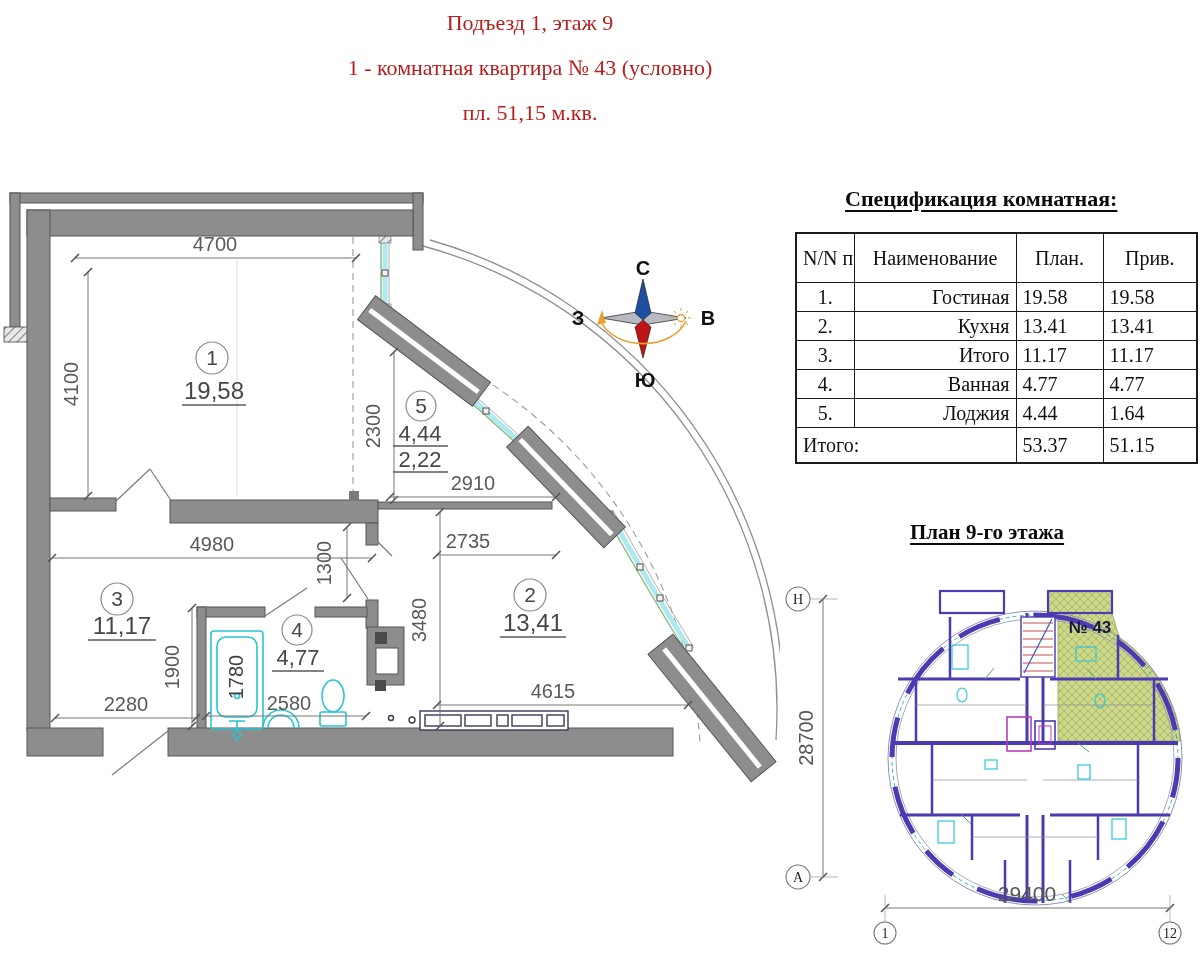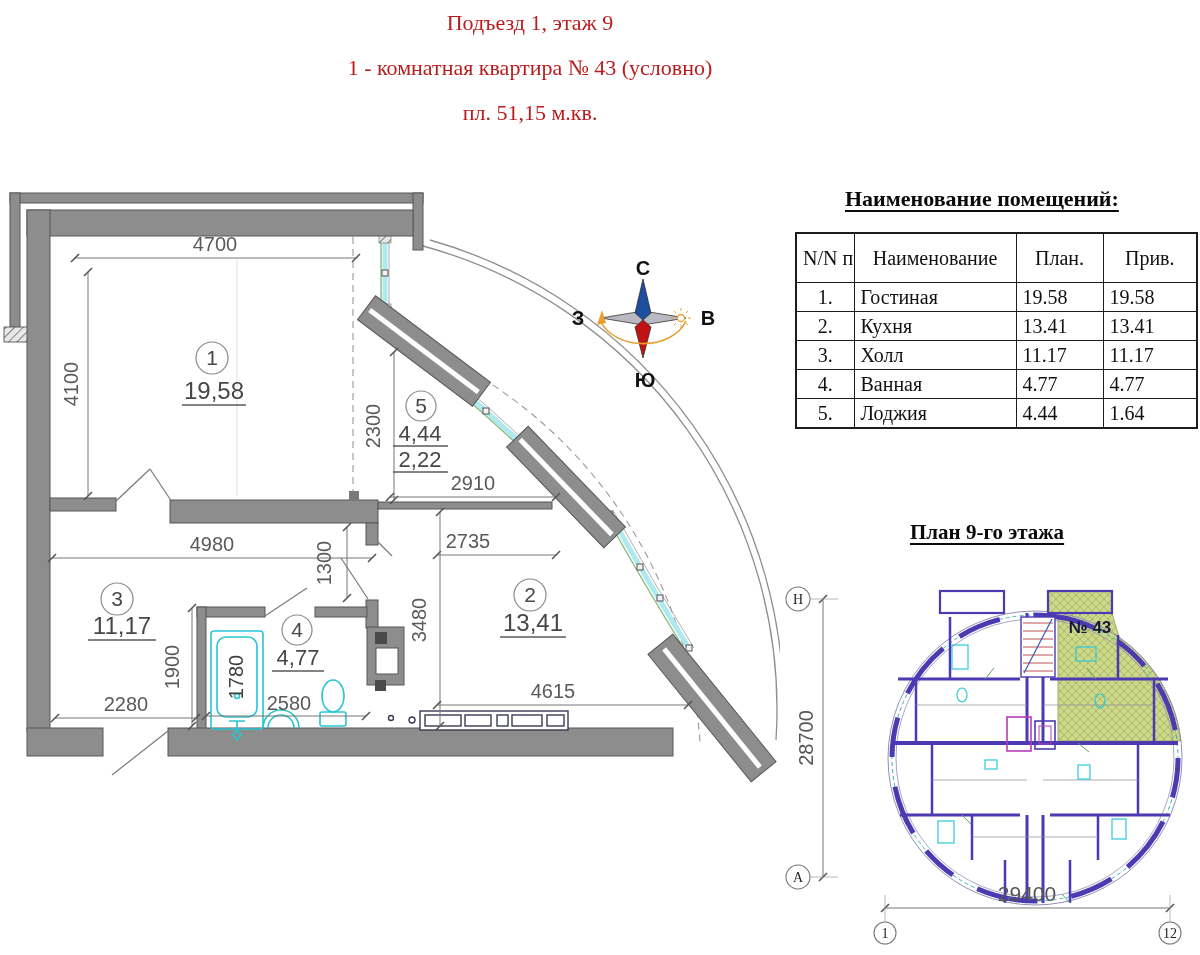--- a/index.html
+++ b/index.html
@@ -5,21 +5,21 @@
   html,body{margin:0;padding:0;background:#fff;}
   body{width:1200px;height:955px;position:relative;font-family:"Liberation Serif",serif;color:#111;overflow:hidden;}
   .hdr{position:absolute;left:0;width:1060px;text-align:center;font-size:22px;color:#b91c1c;}
   .sec-title{position:absolute;font-size:22px;font-weight:600;text-decoration:underline;text-underline-offset:4px;color:#0a0a0a;}
   table.spec{position:absolute;left:795px;top:232px;border-collapse:collapse;table-layout:fixed;width:401px;font-size:20px;}
   table.spec td,table.spec th{border:1px solid #1c1c1c;padding:0 6px;font-weight:normal;overflow:hidden;white-space:nowrap;}
   table.spec{border:2px solid #1c1c1c;}
   table.spec th{font-size:20px;text-align:center;}
   .th-pos{font-size:17px;line-height:1.1;}
   .c-pos{text-align:center;height:28px;}
-  .c-name{text-align:left;padding-left:8px;}
+  .c-name{text-align:right;padding-left:8px;}
   .c-num{padding-right:15px;}
   .row-total td{height:34px;}
   .hdr-row th{height:48px;}
   svg text{font-family:"Liberation Sans",sans-serif;}
   svg .dimtx{fill:#5a5a5a;font-size:20px;}
   svg .areatx{fill:#474747;font-size:24px;}
   svg .circtx{fill:#474747;font-size:21px;}
   svg .comptx{fill:#101010;font-size:20px;font-weight:bold;}
   svg .axistx{fill:#222;font-size:14px;font-family:"Liberation Serif",serif;}
   svg .wall{fill:#8d8d8d;stroke:#575757;stroke-width:1;}
@@ -31,21 +31,21 @@
   svg .bluewall{stroke:#4b3ab2;fill:none;}
   svg .rail{stroke:#8f8f8f;stroke-width:1.3;fill:none;}
 </style>
 </head>
 <body>
 
 <div class="hdr" style="top:10px">Подъезд 1, этаж 9</div>
 <div class="hdr" style="top:55px">1 - комнатная квартира № 43 (условно)</div>
 <div class="hdr" style="top:100px">пл. 51,15 м.кв.</div>
 
-<div class="sec-title" style="left:845px;top:186px;">Наименование помещений:</div>
+<div class="sec-title" style="left:845px;top:186px;">Спецификация комнатная:</div>
 
 <table class="spec">
   <colgroup>
       <col style="width:58px">
       <col style="width:162px">
       <col style="width:87px">
       <col style="width:94px">
     </colgroup>
   <tbody>
       <tr class="hdr-row">
@@ -61,35 +61,40 @@
     <td class="c-num">19.58</td>
   </tr>
   <tr>
     <td class="c-pos">2.</td>
     <td class="c-name">Кухня</td>
     <td class="c-num">13.41</td>
     <td class="c-num">13.41</td>
   </tr>
   <tr>
     <td class="c-pos">3.</td>
-    <td class="c-name">Холл</td>
+    <td class="c-name">Итого</td>
     <td class="c-num">11.17</td>
     <td class="c-num">11.17</td>
   </tr>
   <tr>
     <td class="c-pos">4.</td>
     <td class="c-name">Ванная</td>
     <td class="c-num">4.77</td>
     <td class="c-num">4.77</td>
   </tr>
   <tr>
     <td class="c-pos">5.</td>
     <td class="c-name">Лоджия</td>
     <td class="c-num">4.44</td>
     <td class="c-num">1.64</td>
+  </tr>
+  <tr class="row-total">
+    <td colspan="2" class="c-num" style="padding-right:10px">Итого:</td>
+    <td class="c-num">53.37</td>
+    <td class="c-num">51.15</td>
   </tr>
 </tbody>
   </table>
 
 <svg style="position:absolute;left:0;top:180px;" width="780" height="625" viewBox="0 0 780 625">
   <defs>
     <marker id="tk" markerUnits="userSpaceOnUse" markerWidth="12" markerHeight="12" refX="6" refY="6" orient="0">
       <path d="M2,10 L10,2" stroke="#555" stroke-width="1.6" fill="none"></path>
     </marker>
     <pattern id="hatch" width="6" height="6" patternUnits="userSpaceOnUse" patternTransform="rotate(45)">

